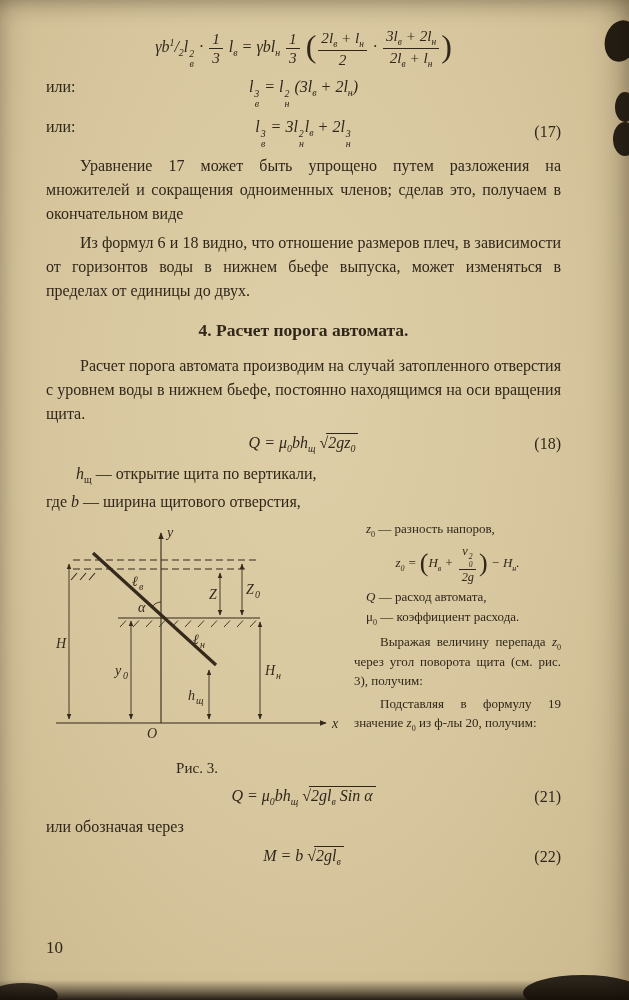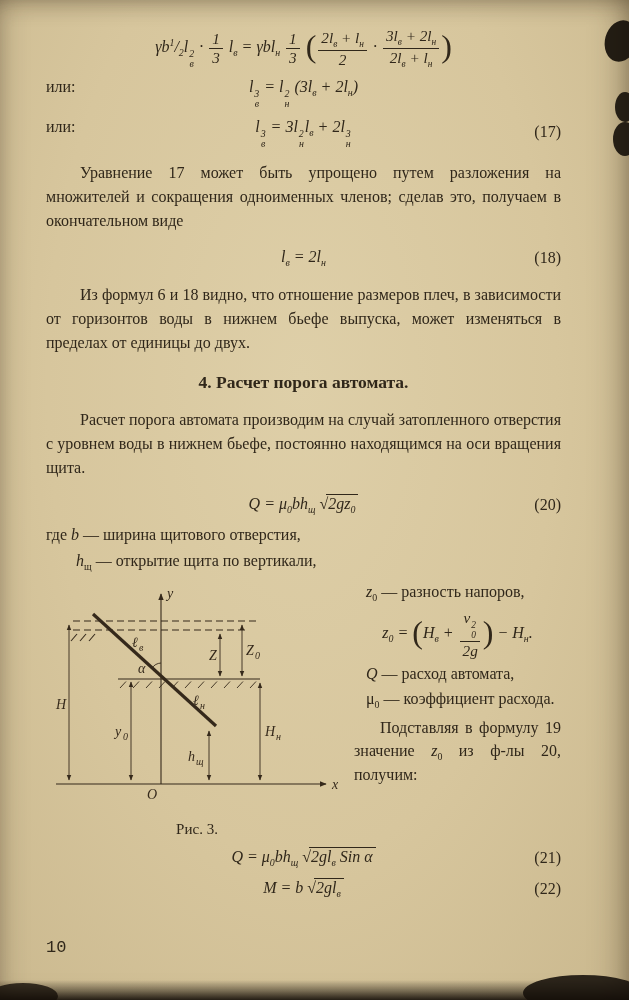--- a/index.html
+++ b/index.html
@@ -5,21 +5,21 @@
   html,body{margin:0;padding:0;}
   .page{
     position:relative;width:629px;height:1000px;box-sizing:border-box;
     padding:22px 68px 0 46px;overflow:hidden;
     background:radial-gradient(ellipse at 48% 38%, #decfa8 0%, #d7c69d 55%, #cab88e 100%);
     box-shadow:inset -16px 0 34px -14px rgba(45,32,16,.5),
                inset 14px 0 30px -16px rgba(45,32,16,.35),
                inset 0 14px 26px -16px rgba(45,32,16,.3);
     color:#30271a;font-family:"Liberation Serif",serif;font-size:16px;line-height:1.5;
   }
-  p.body{margin:12px 0;text-align:justify;text-indent:34px;}
+  p.body{margin:5px 0;text-align:justify;text-indent:34px;}
   p.noind{text-indent:0;}
   .h3{text-align:center;font-weight:700;font-size:17.5px;margin:14px 0 10px;}
   .frow{display:grid;grid-template-columns:1fr auto 1fr;align-items:center;margin:5px 0;}
   .frow .left{grid-column:1;justify-self:start;align-self:start;text-align:right;}
   .frow .fm{grid-column:2;justify-self:center;text-align:center;}
   .frow .num{grid-column:3;justify-self:end;font-style:normal;}
   .fm{font-style:italic;white-space:nowrap;}
   .fm sub,.fm sup,.whereline sub,.rcol sub{font-size:0.62em;}
   .st{display:inline-flex;flex-direction:column;align-items:center;vertical-align:-0.5em;line-height:1;font-size:0.62em;margin:0 1px;}
   .st span{display:block;line-height:1.05;}
@@ -27,25 +27,25 @@
   .frac .n{border-bottom:1px solid currentColor;padding:0 3px;}
   .frac .d{padding:0 3px;}
   .bp{font-size:2em;font-weight:400;font-style:normal;vertical-align:middle;line-height:.9;position:relative;top:-.06em;}
   .rt{white-space:nowrap;margin-top:28px;}
   .rt .rad{border-top:1.2px solid currentColor;padding:0 3px 0 2px;margin-left:-2px;}
   .whereline{margin:2px 0;}
   .whereline.ind{margin-left:30px;}
   .twocol{display:flex;gap:6px;margin-top:4px;align-items:flex-start;}
   .figwrap{width:302px;flex:none;}
   .figcap{text-align:center;font-size:15px;margin-top:0;}
-  .rcol{flex:1;font-size:16px;line-height:1.42;}
+  .rcol{flex:1;font-size:13px;line-height:1.42;}
   .rcol .def{margin:2px 0 2px 12px;}
   .rcol p{margin:5px 0;text-align:justify;text-indent:26px;}
   .rcol .frow{margin:4px 15px;}
-  .pageno{position:absolute;left:46px;bottom:40px;font-size:17px;font-family:Liberation Mono, monospace;}
+  .pageno{position:absolute;left:46px;bottom:40px;font-size:17px;}
   .artifact{position:absolute;background:#150f09;border-radius:50%;z-index:3;}
   .bband{position:absolute;left:0;right:0;bottom:0;height:20px;z-index:2;
     background:linear-gradient(to bottom, rgba(21,15,9,0) 0%, rgba(21,15,9,.45) 55%, rgba(21,15,9,.9) 100%);}
   svg text{font-family:"Liberation Serif",serif;font-style:italic;}
 </style>
 </head>
 <body>
 
 <div class="page">
 
@@ -96,38 +96,34 @@
           <span>н</span>
         </span>l<sub>в</sub> + 2l<span class="st">
           <span>3</span>
           <span>н</span>
         </span></span>
     <span class="num">(17)</span>
   </div>
 
   <p class="body">Уравнение 17 может быть упрощено путем разложения на множителей и сокращения одноименных членов; сделав это, получаем в окончательном виде</p>
 
-  <div class="frow">
-    <span class="fm">l<sub>в</sub> = 2l<sub>н</sub></span>
+
+  <p class="body">Из формул 6 и 18 видно, что отношение размеров плеч, в зависимости от горизонтов воды в нижнем бьефе выпуска, может изменяться в пределах от единицы до двух.</p>
+
+  <div class="h3">4. Расчет порога автомата.</div>
+
+  <p class="body">Расчет порога автомата производим на случай затопленного отверстия с уровнем воды в нижнем бьефе, постоянно находящимся на оси вращения щита.</p>
+
+  <div class="frow">
+    <span class="fm">Q = μ<sub>0</sub>bh<sub>щ</sub> <span class="rt">√<span class="rad">2gz<sub>0</sub></span></span></span>
     <span class="num">(18)</span>
   </div>
 
-  <p class="body">Из формул 6 и 18 видно, что отношение размеров плеч, в зависимости от горизонтов воды в нижнем бьефе выпуска, может изменяться в пределах от единицы до двух.</p>
-
-  <div class="h3">4. Расчет порога автомата.</div>
-
-  <p class="body">Расчет порога автомата производим на случай затопленного отверстия с уровнем воды в нижнем бьефе, постоянно находящимся на оси вращения щита.</p>
-
-  <div class="frow">
-    <span class="fm">Q = μ<sub>0</sub>bh<sub>щ</sub> <span class="rt">√<span class="rad">2gz<sub>0</sub></span></span></span>
-    <span class="num">(20)</span>
-  </div>
-
+  <div class="whereline ind"><i>h</i><sub>щ</sub> — открытие щита по вертикали,</div>
   <div class="whereline">где <i>b</i> — ширина щитового отверстия,</div>
-  <div class="whereline ind"><i>h</i><sub>щ</sub> — открытие щита по вертикали,</div>
 
   <div class="twocol">
     <div class="figwrap">
       <svg viewBox="0 0 300 232" width="300" height="232">
         <defs>
           <marker id="arr" viewBox="0 0 10 10" refX="8.5" refY="5" markerWidth="6.5" markerHeight="6.5" orient="auto-start-reverse">
             <path d="M0,1.2 L9.5,5 L0,8.8 z" fill="#35291b"></path>
           </marker>
         </defs>
         <g stroke="#35291b" stroke-width="1.1" fill="none">
@@ -195,29 +191,31 @@
         <span class="fm">z<sub>0</sub> = <span class="bp">(</span>H<sub>в</sub> + <span class="frac">
               <span class="n">v<span class="st">
                   <span>2</span>
                   <span>0</span>
                 </span></span>
               <span class="d">2g</span>
             </span><span class="bp">)</span> − H<sub>н</sub>.</span>
       </div>
       <div class="def"><i>Q</i> — расход автомата,</div>
       <div class="def">μ<sub>0</sub> — коэффициент расхода.</div>
+      <p>Выражая величину перепада <i>z</i><sub>0</sub> через угол поворота щита (см. рис. 3), получим:</p>
       <p>Подставляя в формулу 19 значение <i>z</i><sub>0</sub> из ф-лы 20, получим:</p>
     </div>
   </div>
 
   <div class="frow">
     <span class="fm">Q = μ<sub>0</sub>bh<sub>щ</sub> <span class="rt">√<span class="rad">2gl<sub>в</sub> Sin α</span></span></span>
     <span class="num">(21)</span>
   </div>
 
+  <p class="body noind">или обозначая через</p>
 
   <div class="frow">
     <span class="fm">M = b <span class="rt">√<span class="rad">2gl<sub>в</sub></span></span></span>
     <span class="num">(22)</span>
   </div>
 
   <div class="pageno">10</div>
 </div>
 
 </body></html>

